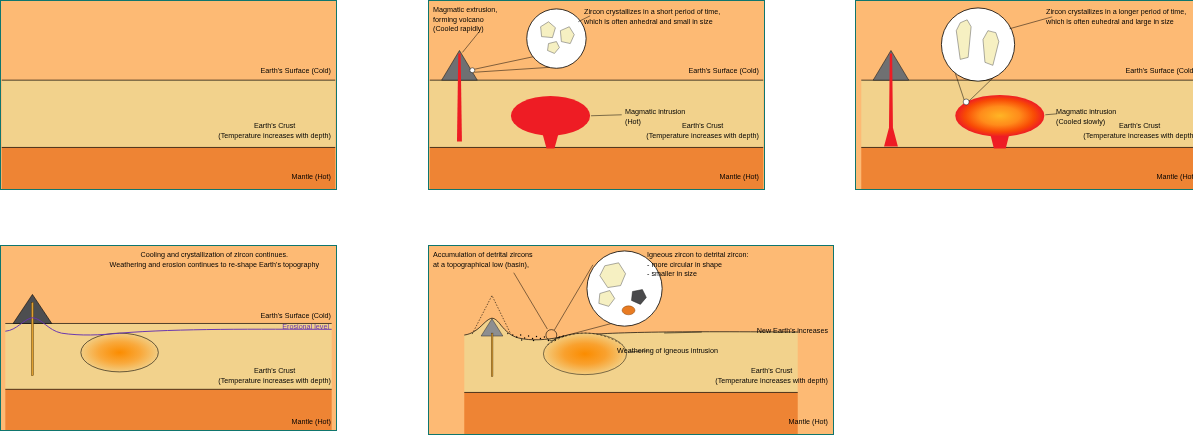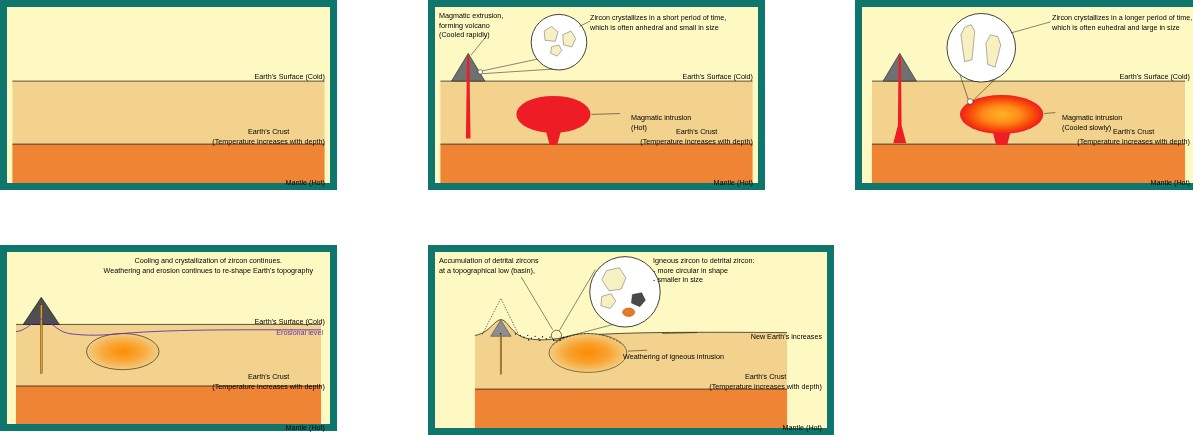--- a/index.html
+++ b/index.html
@@ -1,19 +1,19 @@
 <!DOCTYPE html>
 <html style="--crust: #f2d28c; --mantle: #ee8434; --magma_hot: #ee1c24; --volcano: #6f7072; --zircon: #f6f0c2; --erosional: #6633b0;"><head>
 <meta charset="utf-8">
 <style>
   * { margin:0; padding:0; box-sizing:border-box; }
   html,body { background:#fff; }
   body { font-family:"Liberation Sans", sans-serif; }
   #canvas { position:relative; width:1193px; height:435px; background:#fff; overflow:hidden; }
-  .panel { position:absolute; border:7px solid #0f766e; background:#fef9c3; }
+  .panel { position:absolute; border:1px solid #0f766e; background:#fdba74; }
   .panel svg { position:absolute; left:0; top:0; width:100%; height:100%; display:block; }
   .lbl { position:absolute; font-size:7.2px; line-height:9.7px; color:#000; white-space:pre-line; }
   .r { text-align:center; }
   .c { text-align:left; }
   .purple { color:var(--erosional,#6633b0); }
   .f-crust  { fill:var(--crust,#f2d28c); }
   .f-mantle { fill:var(--mantle,#ee8434); }
   .f-red    { fill:var(--magma_hot,#ee1c24); }
   .f-volcano{ fill:var(--volcano,#6f7072); stroke:#1a1a1a; stroke-width:.6; }
   .f-zircon { fill:var(--zircon,#f6f0c2); stroke:#555; stroke-width:.5; }

